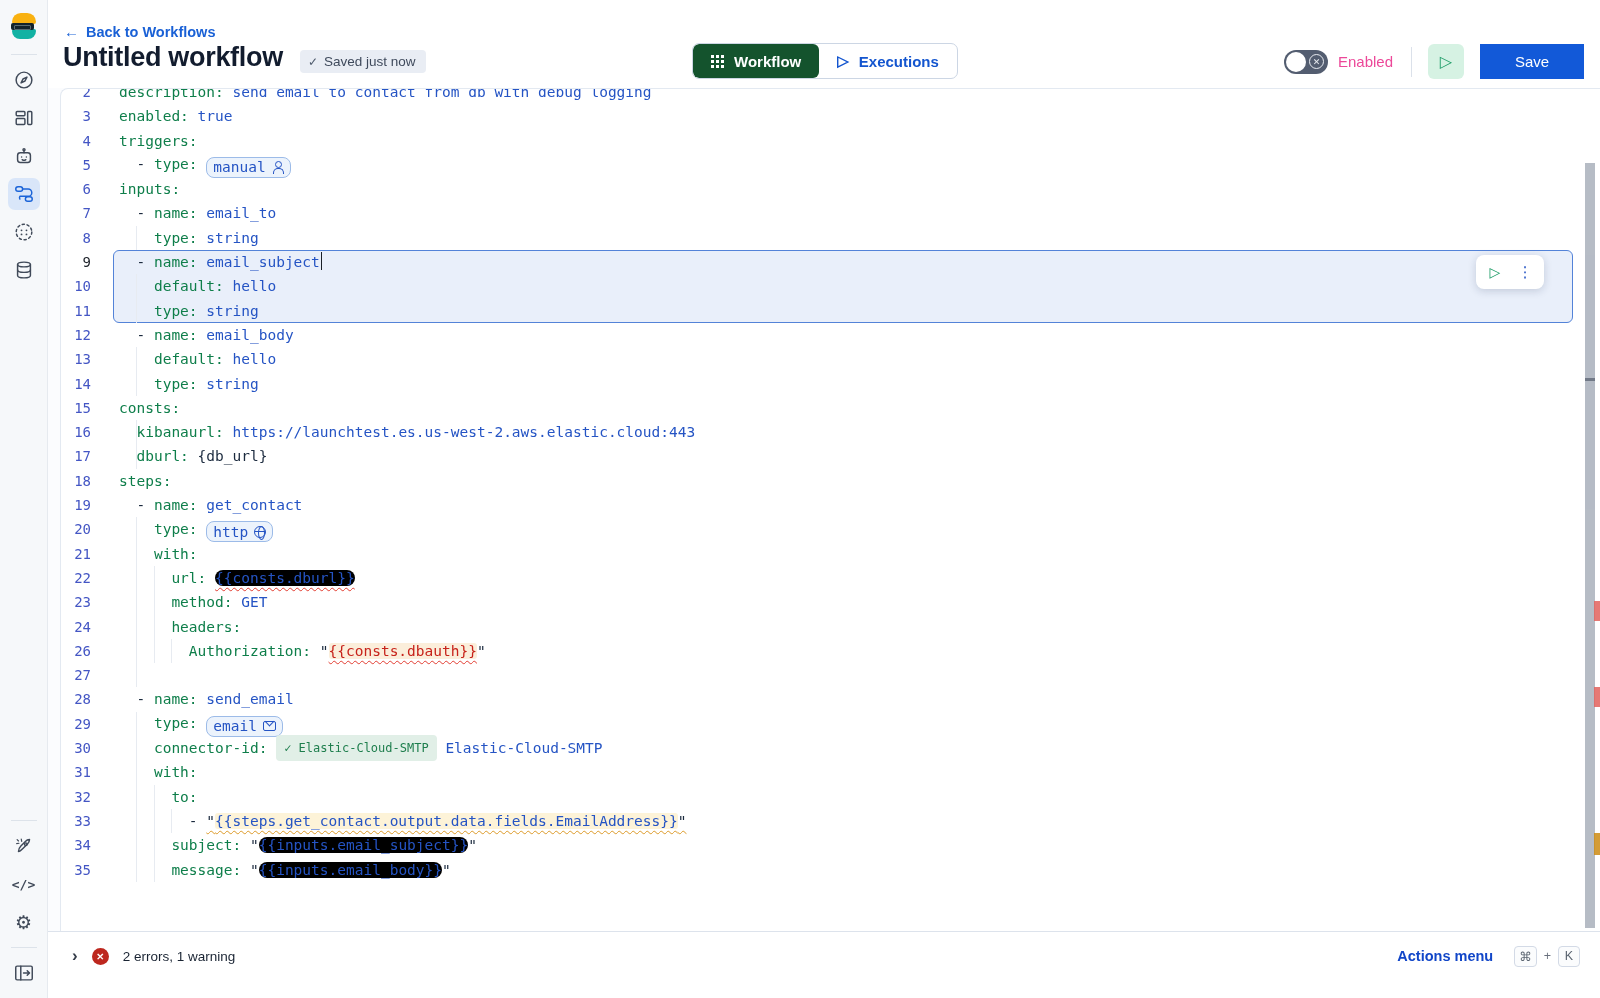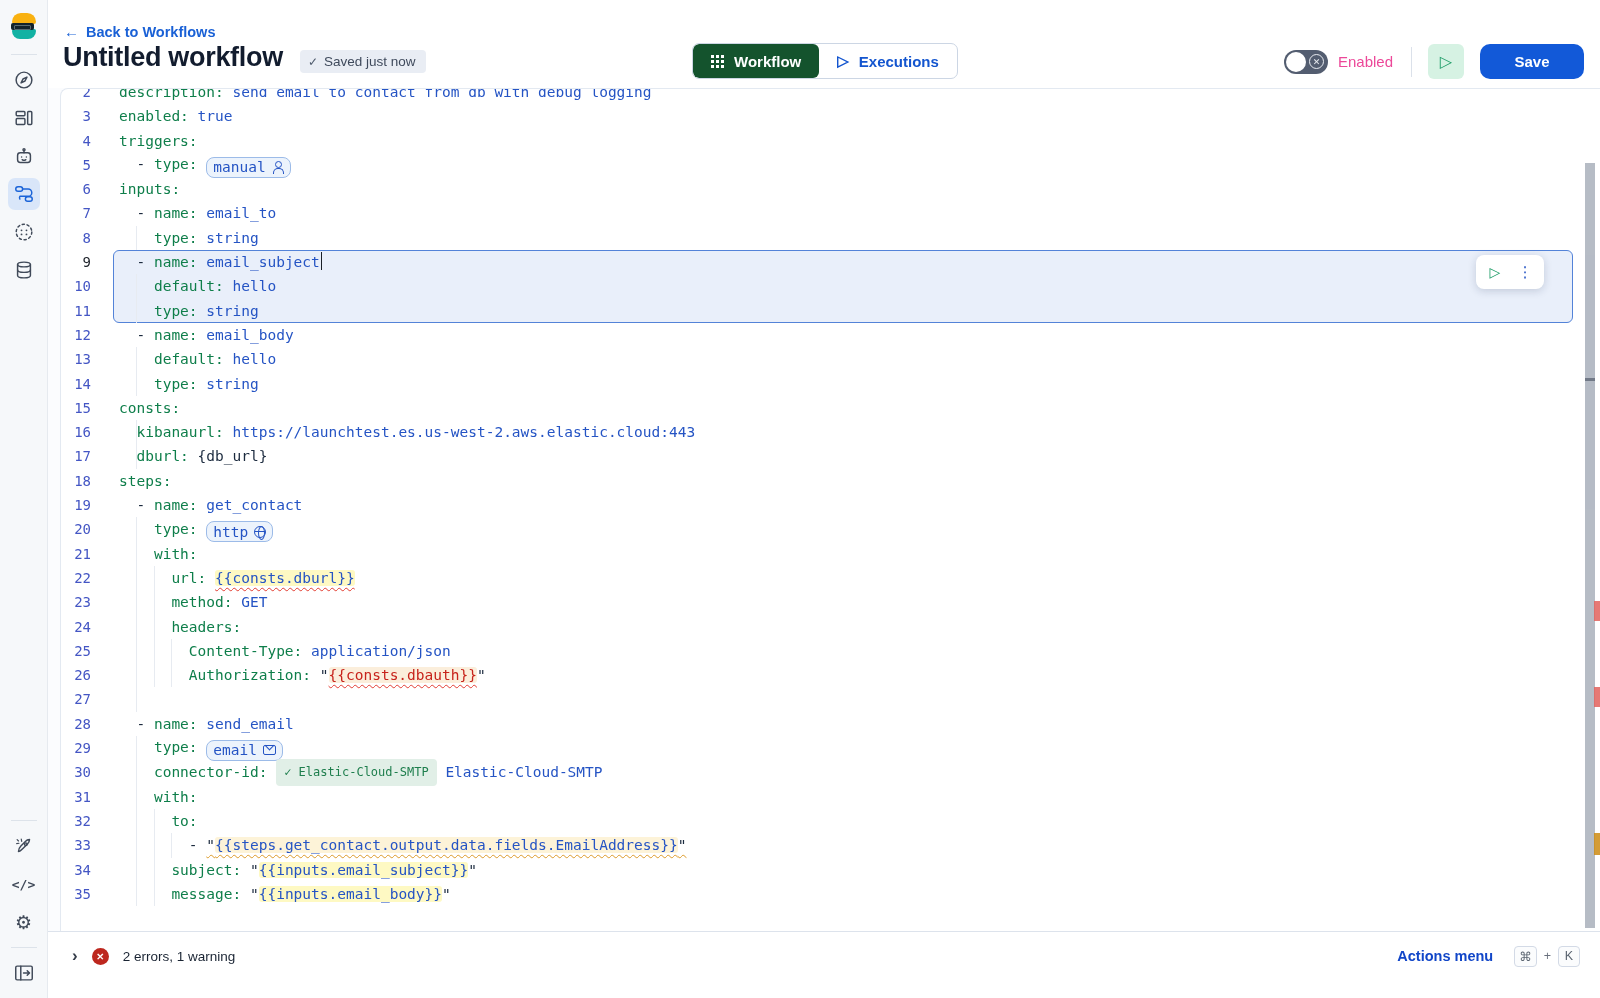--- a/index.html
+++ b/index.html
@@ -36,35 +36,35 @@
   .tab.inactive{color:#1355cf}
   .grid-icon{width:3px;height:3px;background:#fff;box-shadow:5px 0 #fff,10px 0 #fff,0 5px #fff,5px 5px #fff,10px 5px #fff,0 10px #fff,5px 10px #fff,10px 10px #fff;margin-right:10px;margin-top:-9px}
   .tab .play-glyph{font-size:15px;color:#1355cf}
   .hdr-right{position:absolute;right:16px;top:44px;display:flex;align-items:center}
   .switch{width:44px;height:24px;background:#535d70;border-radius:12px;position:relative;cursor:pointer}
   .switch .knob{position:absolute;left:2px;top:2px;width:20px;height:20px;background:#fff;border-radius:50%}
   .switch .xcircle{position:absolute;right:4px;top:4.5px;width:15px;height:15px;border:1.4px solid #e8ebf0;border-radius:50%;color:#e8ebf0;font-size:9px;display:flex;align-items:center;justify-content:center}
   .switch-label{font-size:15px;color:#ec4899;margin:0 18px 0 10px}
   .hdr-divider{width:1px;height:30px;background:#dbe1ea;margin-right:16px}
   .run-btn{width:36px;height:35px;border-radius:6px;background:#d6f2e3;display:flex;align-items:center;justify-content:center;color:#1f9d68;font-size:16px;cursor:pointer;margin-right:16px}
-  .save-btn{width:104px;height:35px;border-radius:10px;background:#1259d8;color:#fff;font-size:15px;font-weight:700;display:flex;align-items:center;justify-content:center;cursor:pointer}
+  .save-btn{width:104px;height:35px;border-radius:0;background:#1259d8;color:#fff;font-size:15px;font-weight:400;display:flex;align-items:center;justify-content:center;cursor:pointer}
 
   
   .main-bg{position:absolute;left:48px;top:88px;right:0;bottom:0;background:#fbfcfe}
   .editor-panel{position:absolute;left:60px;top:88px;right:0;height:843px;background:#fff;border-left:1px solid #e3e9f1;border-top:1px solid #e3e9f1;border-radius:8px 0 0 0;overflow:hidden;z-index:5}
   .lines{position:absolute;left:0;top:-9px;right:0;font-family:"DejaVu Sans Mono",monospace;font-size:14.5px}
   .row{position:relative;height:24.3px;display:flex;align-items:center;white-space:pre}
   .ln{position:absolute;left:0;top:0;width:30px;height:24.3px;line-height:24.3px;text-align:right;color:#4456c4;font-size:14px}
   .ln.active{color:#20252d}
   .code{margin-left:58px;line-height:24.3px}
   .guide{position:absolute;top:0;width:1px;height:24.3px;background:#e7ebf1}
   .c-key{color:#0e7e4a}
   .c-val{color:#2554c4}
   .c-pln{color:#1b2a3e}
-  .tpl-blue{background:#fef9c3;color:#2554c4;border-radius:3px}
+  .tpl-blue{background:#000000;color:#2554c4;border-radius:8px}
   .tpl-red{background:#fbeedb;color:#c7231b;border-radius:3px}
   .tpl-warn{background:#fdf3d8;color:#2554c4;border-radius:3px}
   .sq-red{text-decoration:underline wavy #e23d32 1px;text-underline-offset:4px}
   .sq-warn{text-decoration:underline wavy #dc9a28 1px;text-underline-offset:4px}
   .kbadge{display:inline-flex;align-items:center;border:1px solid #9cbbe8;background:#ecf3fc;border-radius:8px;padding:0 6px;height:21px;color:#2554c4;vertical-align:-3px}
   .kbadge-green{display:inline-block;background:#e1efe7;color:#1e7e4d;border-radius:4px;padding:1px 8px;font-size:12px;font-family:"DejaVu Sans Mono",monospace;vertical-align:1px}
   .cursor-bar{display:inline-block;width:1.6px;height:18px;background:#1a1f27;vertical-align:-3px;margin-left:1px}
   .mi{display:inline-block;position:relative;width:12px;height:12px;margin-left:6px}
   .mi-user::before{content:"";position:absolute;left:3.4px;top:0;width:5px;height:5px;border:1.3px solid #2554c4;border-radius:50%}
   .mi-user::after{content:"";position:absolute;left:1px;top:6.5px;width:9.4px;height:5.5px;border:1.3px solid #2554c4;border-bottom:none;border-radius:5px 5px 0 0}
@@ -258,21 +258,20 @@
       <div class="row"><span class="ln">15</span><span class="code"><span class="c-key">consts:</span></span></div>
       <div class="row"><span class="guide" style="left: 75.46px;"></span><span class="ln">16</span><span class="code"><span class="c-pln">  </span><span class="c-key">kibanaurl:</span><span class="c-pln"> </span><span class="c-val">https://launchtest.es.us-west-2.aws.elastic.cloud:443</span></span></div>
       <div class="row"><span class="guide" style="left: 75.46px;"></span><span class="ln">17</span><span class="code"><span class="c-pln">  </span><span class="c-key">dburl:</span><span class="c-pln"> </span><span class="c-pln">{db_url}</span></span></div>
       <div class="row"><span class="ln">18</span><span class="code"><span class="c-key">steps:</span></span></div>
       <div class="row"><span class="ln">19</span><span class="code"><span class="c-pln">  - </span><span class="c-key">name:</span><span class="c-pln"> </span><span class="c-val">get_contact</span></span></div>
       <div class="row"><span class="guide" style="left: 75.46px;"></span><span class="ln">20</span><span class="code"><span class="c-pln">    </span><span class="c-key">type:</span><span class="c-pln"> </span><span class="kbadge"><span>http</span><i class="mi mi-globe"></i></span></span></div>
       <div class="row"><span class="guide" style="left: 75.46px;"></span><span class="ln">21</span><span class="code"><span class="c-pln">    </span><span class="c-key">with:</span></span></div>
       <div class="row"><span class="guide" style="left: 75.46px;"></span><span class="guide" style="left: 92.92px;"></span><span class="ln">22</span><span class="code"><span class="c-pln">      </span><span class="c-key">url:</span><span class="c-pln"> </span><span class="tpl-blue sq-red">{{consts.dburl}}</span></span></div>
       <div class="row"><span class="guide" style="left: 75.46px;"></span><span class="guide" style="left: 92.92px;"></span><span class="ln">23</span><span class="code"><span class="c-pln">      </span><span class="c-key">method:</span><span class="c-pln"> </span><span class="c-val">GET</span></span></div>
       <div class="row"><span class="guide" style="left: 75.46px;"></span><span class="guide" style="left: 92.92px;"></span><span class="ln">24</span><span class="code"><span class="c-pln">      </span><span class="c-key">headers:</span></span></div>
-      <div class="row"><span class="guide" style="left: 75.46px;"></span><span class="guide" style="left: 92.92px;"></span><span class="guide" style="left: 110.38px;"></span><span class="ln">25</span><span class="code"><span class="c-pln">        </span><span class="c-key">Content-Type:</span><span class="c-pln"> </span><span class="c-val">application/json</span></span></div>
       <div class="row"><span class="guide" style="left: 75.46px;"></span><span class="guide" style="left: 92.92px;"></span><span class="guide" style="left: 110.38px;"></span><span class="ln">26</span><span class="code"><span class="c-pln">        </span><span class="c-key">Authorization:</span><span class="c-pln"> "</span><span class="tpl-red sq-red">{{consts.dbauth}}</span><span class="c-pln">"</span></span></div>
       <div class="row"><span class="guide" style="left: 75.46px;"></span><span class="ln">27</span><span class="code"></span></div>
       <div class="row"><span class="ln">28</span><span class="code"><span class="c-pln">  - </span><span class="c-key">name:</span><span class="c-pln"> </span><span class="c-val">send_email</span></span></div>
       <div class="row"><span class="guide" style="left: 75.46px;"></span><span class="ln">29</span><span class="code"><span class="c-pln">    </span><span class="c-key">type:</span><span class="c-pln"> </span><span class="kbadge"><span>email</span><i class="mi mi-mail"></i></span></span></div>
       <div class="row"><span class="guide" style="left: 75.46px;"></span><span class="ln">30</span><span class="code"><span class="c-pln">    </span><span class="c-key">connector-id:</span><span class="c-pln"> </span><span class="kbadge-green">✓ Elastic-Cloud-SMTP</span><span class="c-pln"> </span><span class="c-val">Elastic-Cloud-SMTP</span></span></div>
       <div class="row"><span class="guide" style="left: 75.46px;"></span><span class="ln">31</span><span class="code"><span class="c-pln">    </span><span class="c-key">with:</span></span></div>
       <div class="row"><span class="guide" style="left: 75.46px;"></span><span class="guide" style="left: 92.92px;"></span><span class="ln">32</span><span class="code"><span class="c-pln">      </span><span class="c-key">to:</span></span></div>
       <div class="row"><span class="guide" style="left: 75.46px;"></span><span class="guide" style="left: 92.92px;"></span><span class="guide" style="left: 110.38px;"></span><span class="ln">33</span><span class="code"><span class="c-pln">        - </span><span class="c-pln sq-warn">"</span><span class="tpl-warn sq-warn">{{steps.get_contact.output.data.fields.EmailAddress}}</span><span class="c-pln sq-warn">"</span></span></div>
       <div class="row"><span class="guide" style="left: 75.46px;"></span><span class="guide" style="left: 92.92px;"></span><span class="ln">34</span><span class="code"><span class="c-pln">      </span><span class="c-key">subject:</span><span class="c-pln"> "</span><span class="tpl-blue">{{inputs.email_subject}}</span><span class="c-pln">"</span></span></div>
       <div class="row"><span class="guide" style="left: 75.46px;"></span><span class="guide" style="left: 92.92px;"></span><span class="ln">35</span><span class="code"><span class="c-pln">      </span><span class="c-key">message:</span><span class="c-pln"> "</span><span class="tpl-blue">{{inputs.email_body}}</span><span class="c-pln">"</span></span></div>

